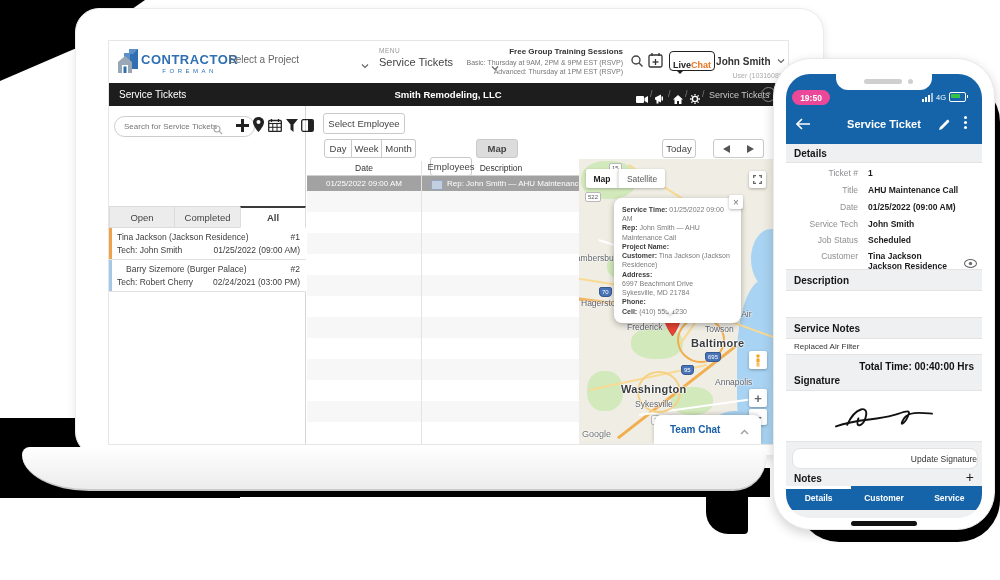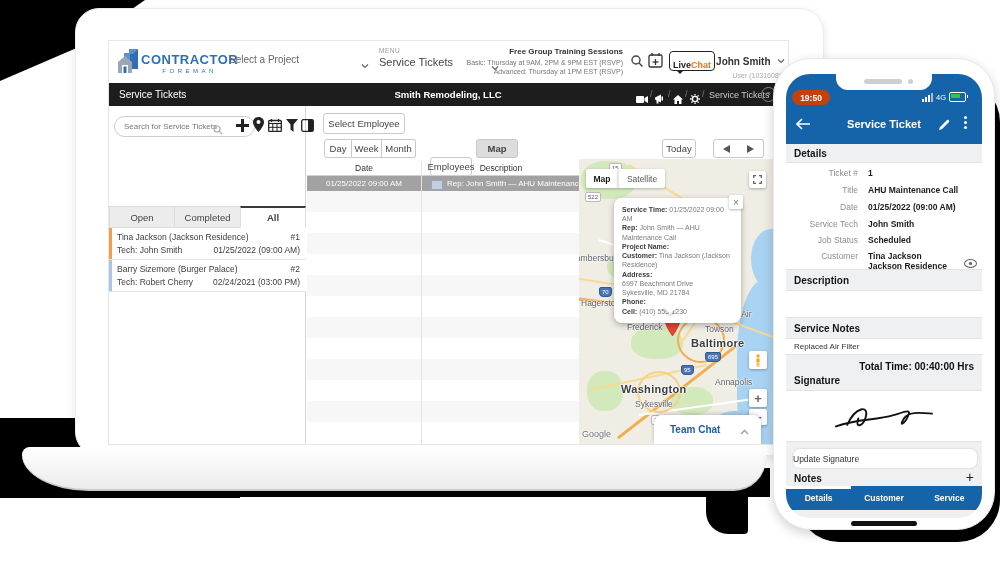--- a/index.html
+++ b/index.html
@@ -228,21 +228,21 @@
 
       <div class="ticket" style="top:122px;">
         <span class="tbar" style="background:#f0a24b;"></span>
         <span class="t-small" style="left:8px;top:4px;">Tina Jackson (Jackson Residence)</span>
         <span class="t-small" style="left:8px;bottom:4px;">Tech: John Smith</span>
         <span class="t-small" style="right:6px;top:4px;">#1</span>
         <span class="t-small" style="right:6px;bottom:4px;">01/25/2022 (09:00 AM)</span>
       </div>
       <div class="ticket" style="top:154px;">
         <span class="tbar" style="background:#a6c8e8;"></span>
-        <span class="t-small" style="left:8px;top:4px;">Barry Sizemore (Burger Palace)</span>
+        <span class="t-small" style="left:17px;top:4px;">Barry Sizemore (Burger Palace)</span>
         <span class="t-small" style="left:8px;bottom:4px;">Tech: Robert Cherry</span>
         <span class="t-small" style="right:6px;top:4px;">#2</span>
         <span class="t-small" style="right:6px;bottom:4px;">02/24/2021 (03:00 PM)</span>
       </div>
     </div>
 
     <div class="btn" style="left:214px;top:72px;width:82px;height:21px;">
         <span>Select Employee</span>
       </div>
 
@@ -404,21 +404,21 @@
   <div class="abs" id="phone"></div>
   <div class="abs" id="pscreen">
 
     <div class="abs" style="left:0;top:0;width:196px;height:70px;background:#1563a8;"></div>
 
     <div class="abs" style="left:50px;top:0;width:96px;height:16px;background:#fff;border-radius:0 0 12px 12px;">
       <span class="abs" style="left:28px;top:5px;width:38px;height:5px;background:#cfcfcf;border-radius:3px;"></span>
       <span class="abs" style="left:72px;top:5px;width:5px;height:5px;background:#cfcfcf;border-radius:50%;"></span>
     </div>
 
-    <div class="abs" style="left:6px;top:16px;width:38px;height:15px;background:#c2410c;border-radius:9px;display:flex;align-items:center;justify-content:center;">
+    <div class="abs" style="left:6px;top:16px;width:38px;height:15px;background:#ec4899;border-radius:9px;display:flex;align-items:center;justify-content:center;">
       <span style="color:#fff;font-size:8.5px;font-weight:bold;">19:50</span>
     </div>
     <div class="abs" style="left:136px;top:18px;display:flex;align-items:flex-end;gap:3px;">
       <span style="display:flex;align-items:flex-end;gap:1px;">
         <span style="width:2px;height:3px;background:#fff;"></span>
           <span style="width:2px;height:5px;background:#fff;"></span>
           <span style="width:2px;height:7px;background:#fff;"></span>
           <span style="width:2px;height:9px;background:#ffffff99;"></span>
       </span>
       <span style="color:#fff;font-size:7.5px;line-height:9px;">4G</span>
@@ -474,21 +474,21 @@
     <span class="pbarhdr" style="top:301px;">Signature</span>
     <div class="pcard" style="top:316px;height:52px;display:flex;align-items:center;justify-content:center;">
       <svg width="120" height="40" viewBox="0 0 140 50">
         <g fill="none" stroke="#111" stroke-width="2.4" stroke-linecap="round">
           <path d="M24 36 C34 14 52 10 47 27 C44 38 33 41 38 28"></path>
           <path d="M10 38 C38 28 58 31 82 24 C98 19 104 16 100 25 C96 35 88 39 95 28 C101 19 116 21 130 22"></path>
         </g>
       </svg>
     </div>
 
-    <div class="abs" style="left:6px;top:374px;width:184px;height:19px;background:#fff;border:1px solid #e2e2e2;border-radius:8px;display:flex;align-items:center;justify-content:flex-start;">
+    <div class="abs" style="left:6px;top:374px;width:184px;height:19px;background:#fff;border:1px solid #e2e2e2;border-radius:8px;display:flex;align-items:center;justify-content:flex-end;">
       <span style="font-size:8.5px;color:#333;">Update Signature</span>
     </div>
 
     <span class="pbarhdr" style="top:399px;">Notes</span>
     <span class="abs" style="right:8px;top:395px;font-size:14px;color:#222;font-weight:normal;">+</span>
 
     <div class="abs" style="left:0;top:412px;width:196px;height:24px;background:#1563a8;display:flex;">
       <div class="ptab active"><span>Details</span></div>
       <div class="ptab"><span>Customer</span></div>
       <div class="ptab"><span>Service</span></div>

